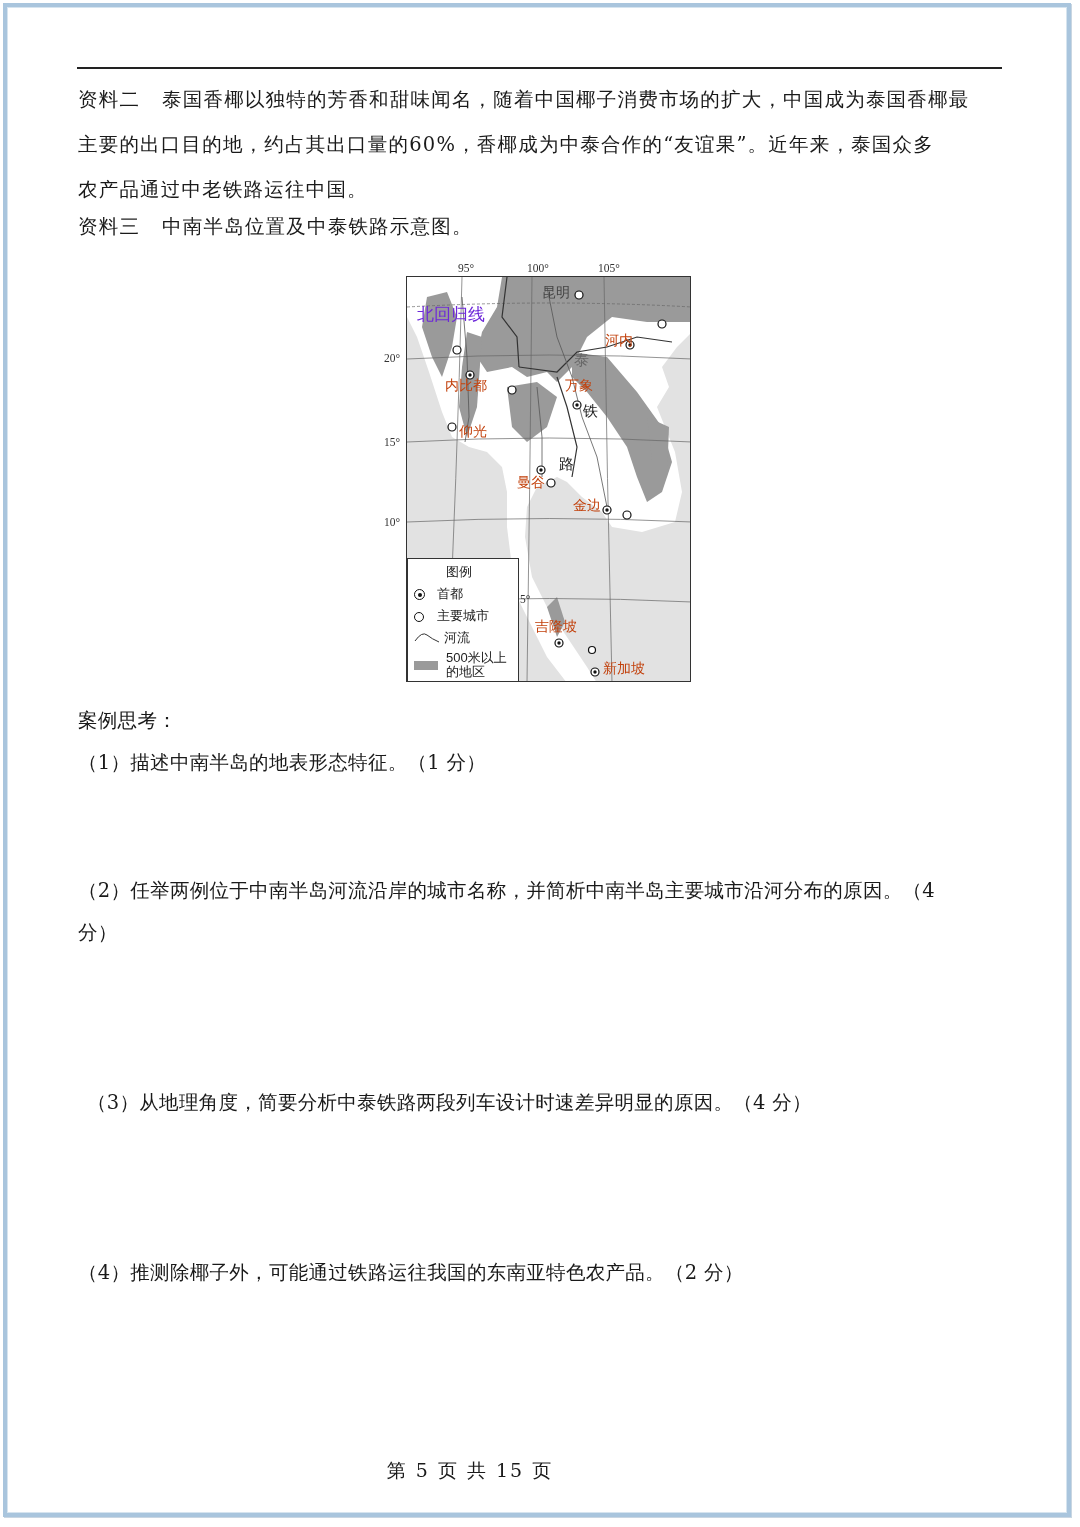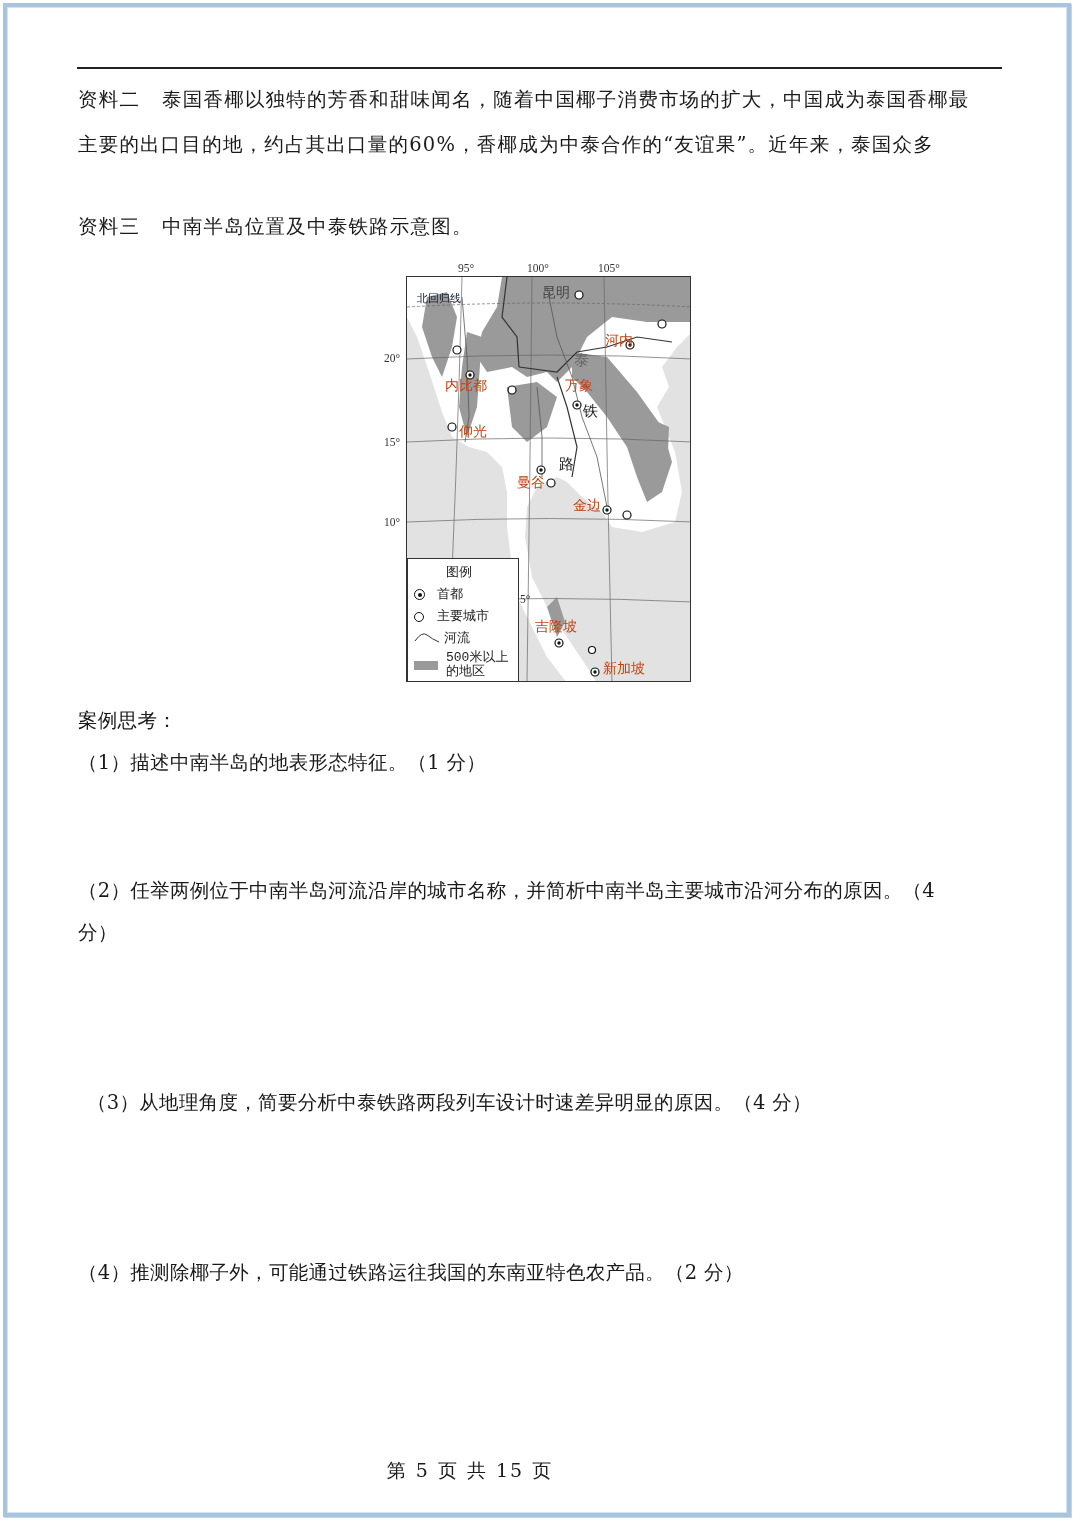--- a/index.html
+++ b/index.html
@@ -22,34 +22,35 @@
   .map {
     position:absolute; left:406px; top:276px; width:285px; height:406px;
     border:1.5px solid #333; box-sizing:border-box; background:#e2e2e2; overflow:hidden;
   }
   .deg { position:absolute; font-size:11.5px; color:#333; font-family:"Liberation Serif", serif; }
   .city { position:absolute; font-size:14px; color:#c2410c; white-space:nowrap; font-family:"DejaVu Sans", sans-serif; }
   .rail { position:absolute; font-size:15px; color:#222; font-family:"DejaVu Sans", sans-serif; }
   .legend {
     position:absolute; left:0; top:281px; width:112px; height:124px;
     background:#fff; border:1px solid #333; box-sizing:border-box;
-    font-size:13px; font-family:Liberation Mono, monospace; color:#222;
+    font-size:13px; font-family:Liberation Sans, sans-serif; color:#222;
   }
   .legend .row { position:absolute; left:6px; white-space:nowrap; }
   .footer { position:absolute; top:1458px; left:0; width:940px; text-align:center; font-size:19px; letter-spacing:2px; }
 </style>
 </head>
 <body>
 
 <div class="frame"></div>
 <div class="rule"></div>
 
 <div class="para" style="top:77px;">
   <div class="line"><span class="label">资料二</span><span>泰国香椰以独特的芳香和甜味闻名，随着中国椰子消费市场的扩大，中国成为泰国香椰最</span></div>
   <div class="line">主要的出口目的地，约占其出口量的60%，香椰成为中泰合作的“友谊果”。近年来，泰国众多</div>
+  <div class="line">农产品通过中老铁路运往中国。</div>
 </div>
 
 <div class="para" style="top:204px;">
   <div class="line"><span class="label">资料三</span><span>中南半岛位置及中泰铁路示意图。</span></div>
 </div>
 
 <span class="deg" style="left:458px; top:262px;">95°</span>
 <span class="deg" style="left:527px; top:262px;">100°</span>
 <span class="deg" style="left:598px; top:262px;">105°</span>
 
@@ -114,21 +115,21 @@
       <circle cx="223" cy="68" r="1.7"></circle>
       <circle cx="63" cy="98" r="1.7"></circle>
       <circle cx="170" cy="128" r="1.7"></circle>
       <circle cx="134" cy="193" r="1.7"></circle>
       <circle cx="200" cy="233" r="1.7"></circle>
       <circle cx="152" cy="366" r="1.7"></circle>
       <circle cx="188" cy="395" r="1.7"></circle>
     </g>
   </svg>
 
-  <span class="city" style="left:10px; top:14px; font-size:11px; color:#0f172a;">北回归线</span>
+  <span class="city" style="left:10px; top:26px; font-size:17px; color:#6d28d9;">北回归线</span>
   <span class="city" style="left:135px; top:7px; color:#444;">昆明</span>
   <span class="city" style="left:198px; top:55px;">河内</span>
   <span class="city" style="left:38px; top:100px;">内比都</span>
   <span class="city" style="left:158px; top:100px;">万象</span>
   <span class="city" style="left:52px; top:146px;">仰光</span>
   <span class="city" style="left:110px; top:197px;">曼谷</span>
   <span class="city" style="left:166px; top:220px;">金边</span>
   <span class="city" style="left:128px; top:341px;">吉隆坡</span>
   <span class="city" style="left:196px; top:383px;">新加坡</span>
 

